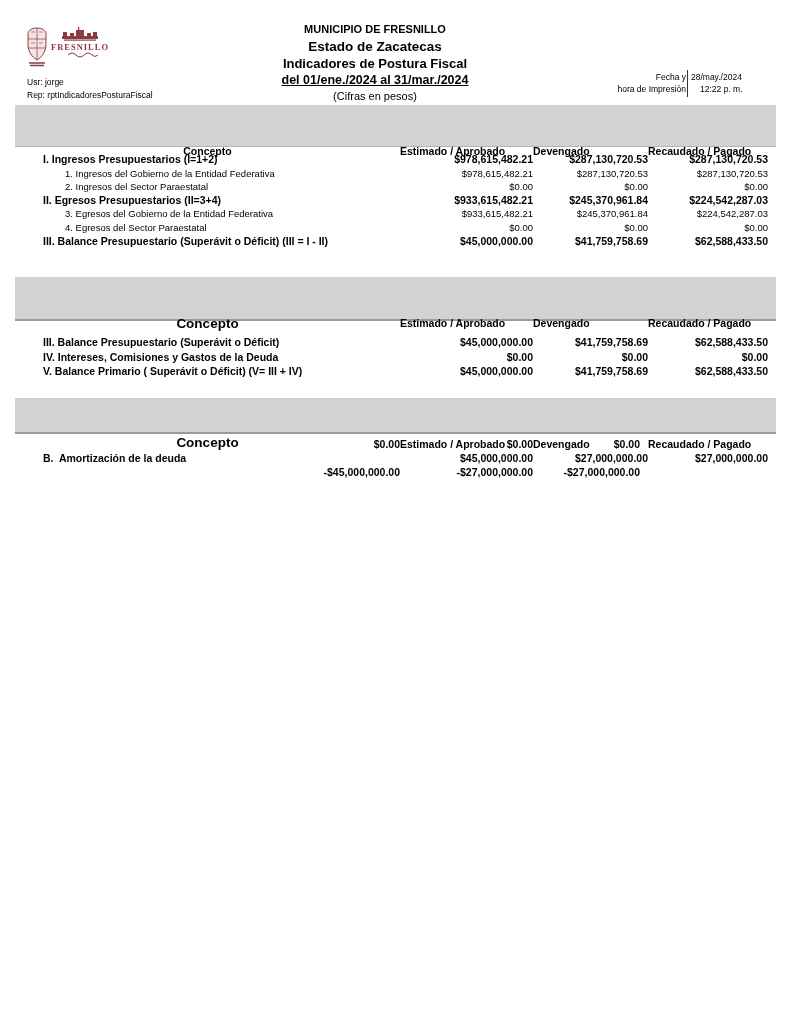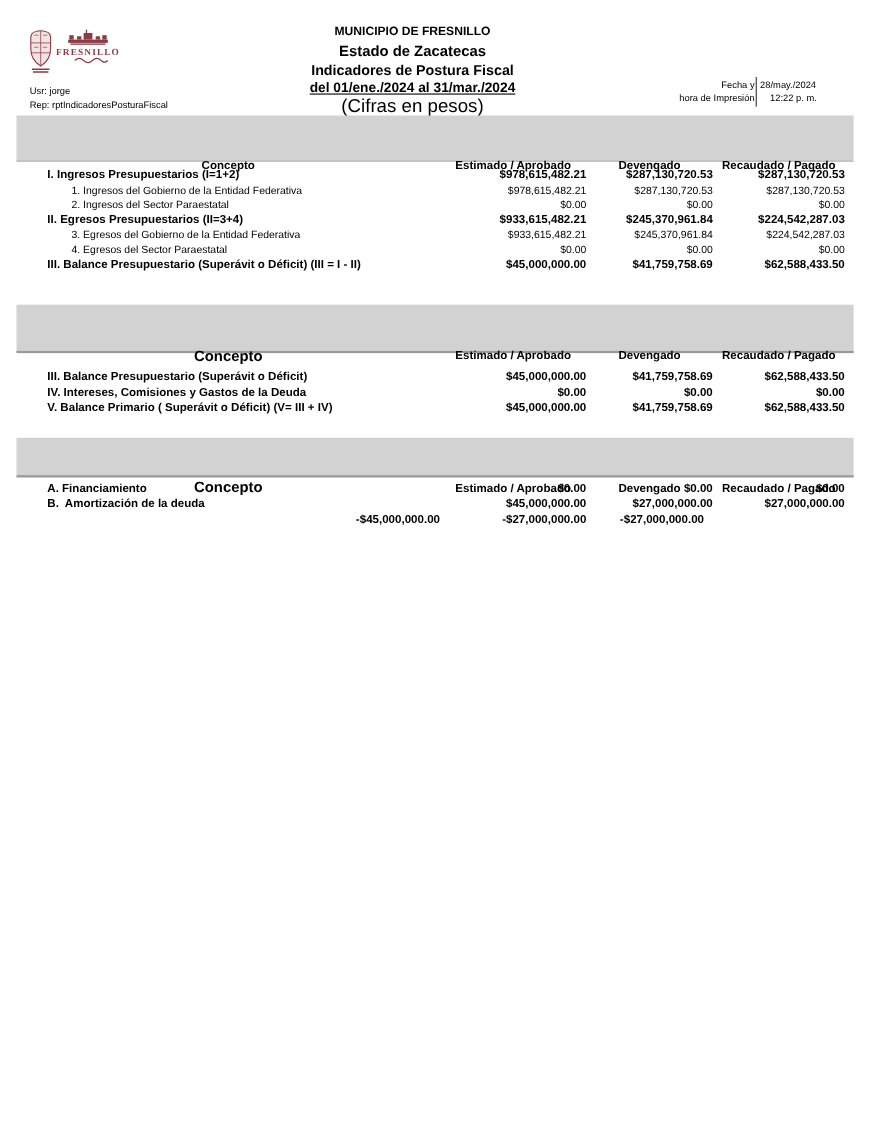--- a/index.html
+++ b/index.html
@@ -8,21 +8,21 @@
     font-family:"Liberation Sans", sans-serif; color:#000;
     overflow:hidden;
   }
 
   
   .title-block { position:absolute; top:20px; left:175px; width:400px; text-align:center; }
   .h-title  { font-size:11px; font-weight:bold; line-height:18px; }
   .h-sub1   { font-size:13.5px; font-weight:bold; line-height:17px; }
   .h-sub2   { font-size:13px;   font-weight:bold; line-height:17px; }
   .h-period { font-size:12.5px; font-weight:bold; line-height:17px;text-decoration:underline; }
-  .h-cifras { font-size:17px;   line-height:15px; }
+  .h-cifras { font-size:11px;   line-height:15px; }
 
   .left-meta { position:absolute; left:27px; top:76px; font-size:8.5px; line-height:13px; }
 
   .right-meta { position:absolute; left:598px; top:72px; display:flex; align-items:flex-start; }
   .rm-labels { width:88px; text-align:right; font-size:8.5px; line-height:11.5px; }
   .rm-divider { width:1px; height:27px; background:#333; margin:-2px 1px 0 1px; }
   .rm-values { font-size:8.5px; line-height:11.5px; padding-left:2px; }
   .rm-time { padding-left:9px; }
 
   .logo { position:absolute; left:24px; top:26px; }
@@ -37,21 +37,21 @@
     align-items:end;
   }
   #t1 .bar { height:41px; border-bottom:1px solid #b3b3b3; }
   #t2 .bar { height:42px; border-bottom:2px solid #9a9a9a; }
   #t3 .bar { height:34px; border-bottom:2px solid #9a9a9a; }
 
   .hc { font-weight:bold; font-size:10.5px; padding-bottom:8px; }
   .hc-concept { text-align:center; }
   #t2 .hc-concept, #t3 .hc-concept { font-size:13.5px; padding-bottom:6px; }
   #t3 .hc { padding-bottom:5px; }
-  .hc-amt { text-align:center; }
+  .hc-amt { text-align:left; }
   .hc.c3 { padding-right:8px;margin-top:40px; }
 
   .rows { margin-top:6px; }
   #t2 .rows { margin-top:14px; } #t3 .rows { margin-top:3px; }
 
   .row { display:grid; grid-template-columns:385px 133px 115px 128px; }
   #t1 .row { line-height:13.6px; }
   #t2 .row { line-height:14.5px; }
   #t3 .row { line-height:14px; }
   .row.main { font-weight:bold; font-size:10.5px; }
@@ -200,21 +200,20 @@
 
   <div class="tbl" id="t3">
     <div class="bar">
       <div class="hc hc-concept">Concepto</div>
       <div class="hc hc-amt c1">Estimado / Aprobado</div>
       <div class="hc hc-amt c2">Devengado</div>
       <div class="hc hc-amt c3">Recaudado / Pagado</div>
     </div>
     <div class="rows">
         <div class="row main">
-          <div class="c-label">A. Financiamiento</div>
           <div class="c-amt c1">$0.00</div>
           <div class="c-amt c2">$0.00</div>
           <div class="c-amt c3">$0.00</div>
         </div>
         <div class="row main">
           <div class="c-label">B.  Amortización de la deuda</div>
           <div class="c-amt c1">$45,000,000.00</div>
           <div class="c-amt c2">$27,000,000.00</div>
           <div class="c-amt c3">$27,000,000.00</div>
         </div>

